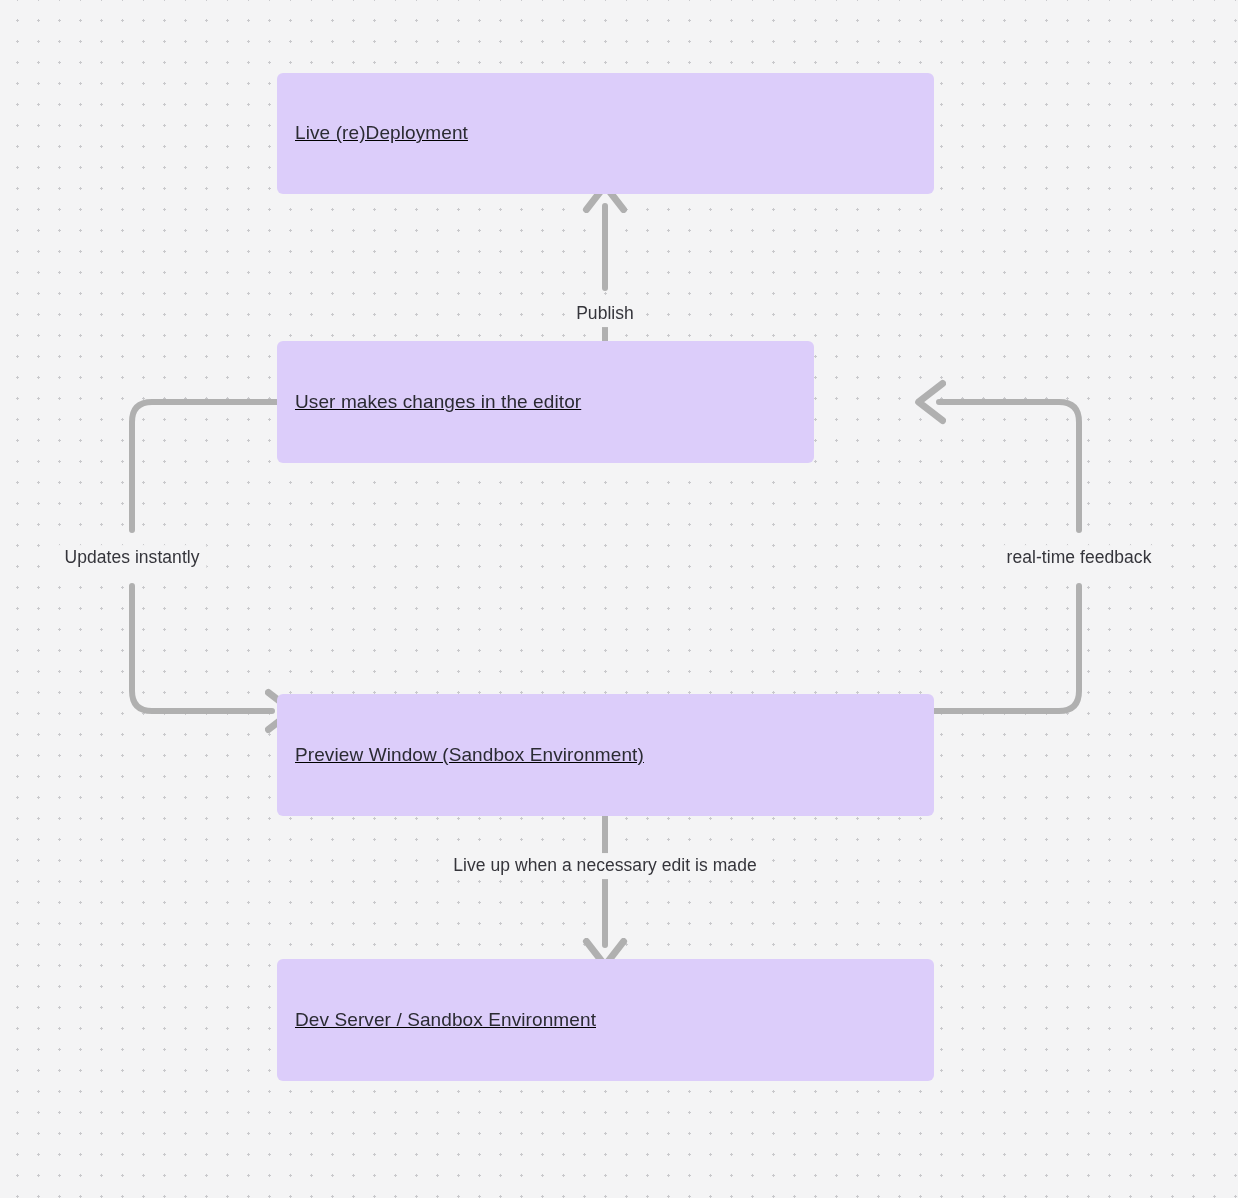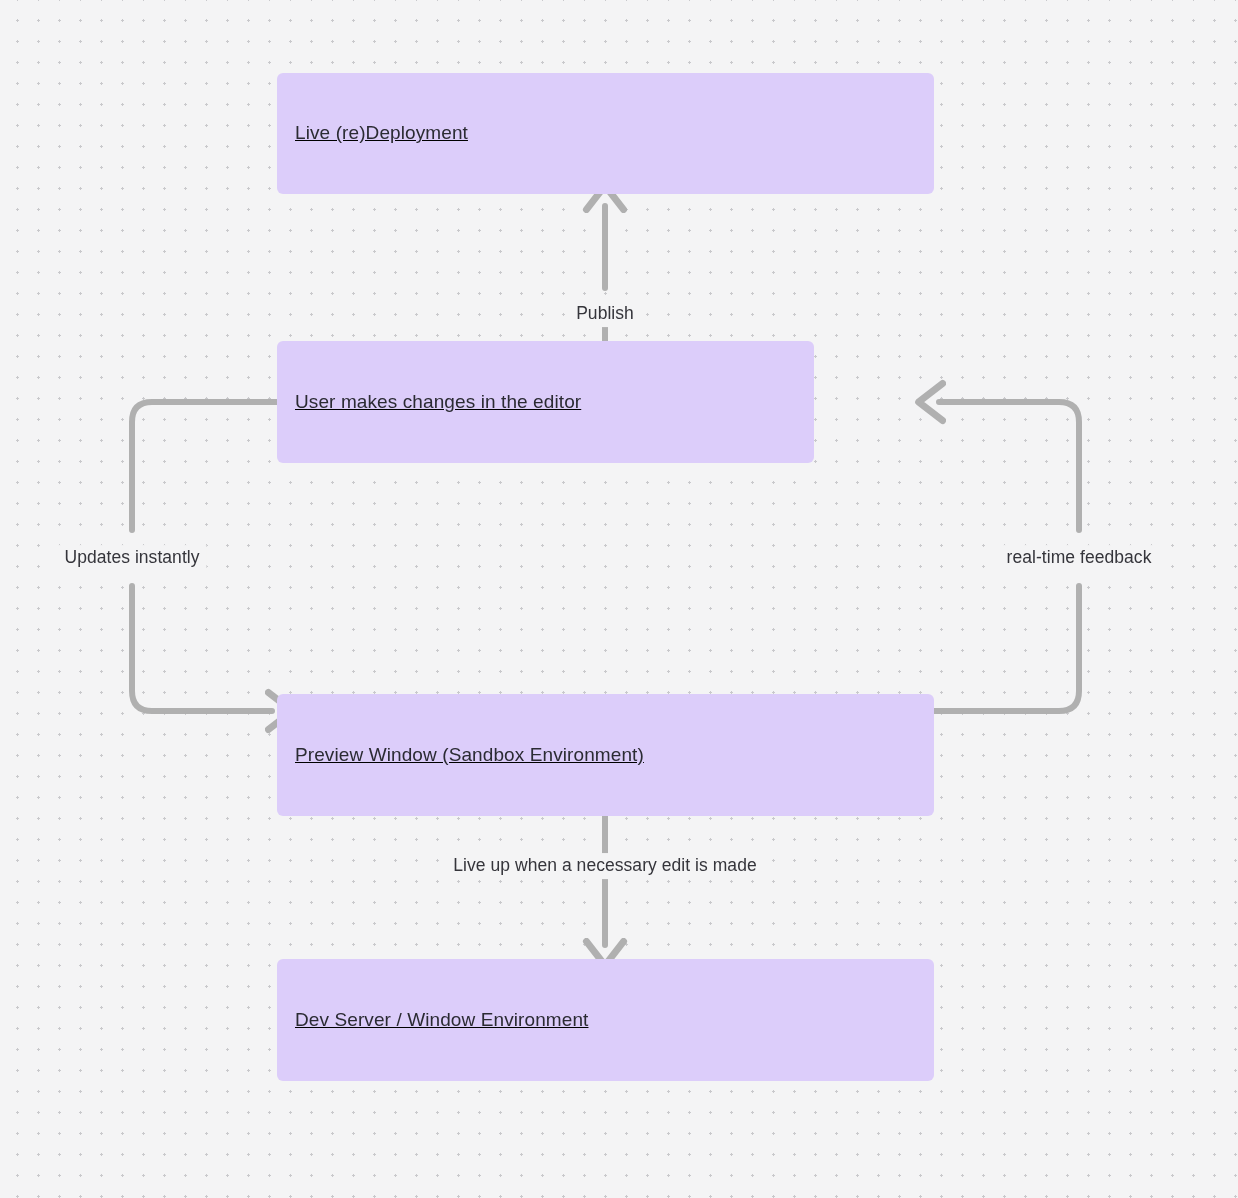--- a/index.html
+++ b/index.html
@@ -101,21 +101,21 @@
 
   <div class="node" style="left:277px; top:341px; width:537px; height:122px;">
     <span class="node-label">User makes changes in the editor</span>
   </div>
 
   <div class="node" style="left:277px; top:650px; width:657px; height:122px;margin-top:44px;">
     <span class="node-label">Preview Window (Sandbox Environment)</span>
   </div>
 
   <div class="node" style="left:277px; top:959px; width:657px; height:122px;">
-    <span class="node-label">Dev Server / Window Environment</span>
+    <span class="node-label">Dev Server / Sandbox Environment</span>
   </div>
 
   <div class="edge-label" style="left:605px; top:270px;margin-top:44px;">Publish</div>
 
   <div class="edge-label" style="left:132px; top:558px;">Updates instantly</div>
 
   <div class="edge-label" style="left:1079px; top:558px;">real-time feedback</div>
 
   <div class="edge-label" style="left:605px; top:866px;">Live up when a necessary edit is made</div>
 

